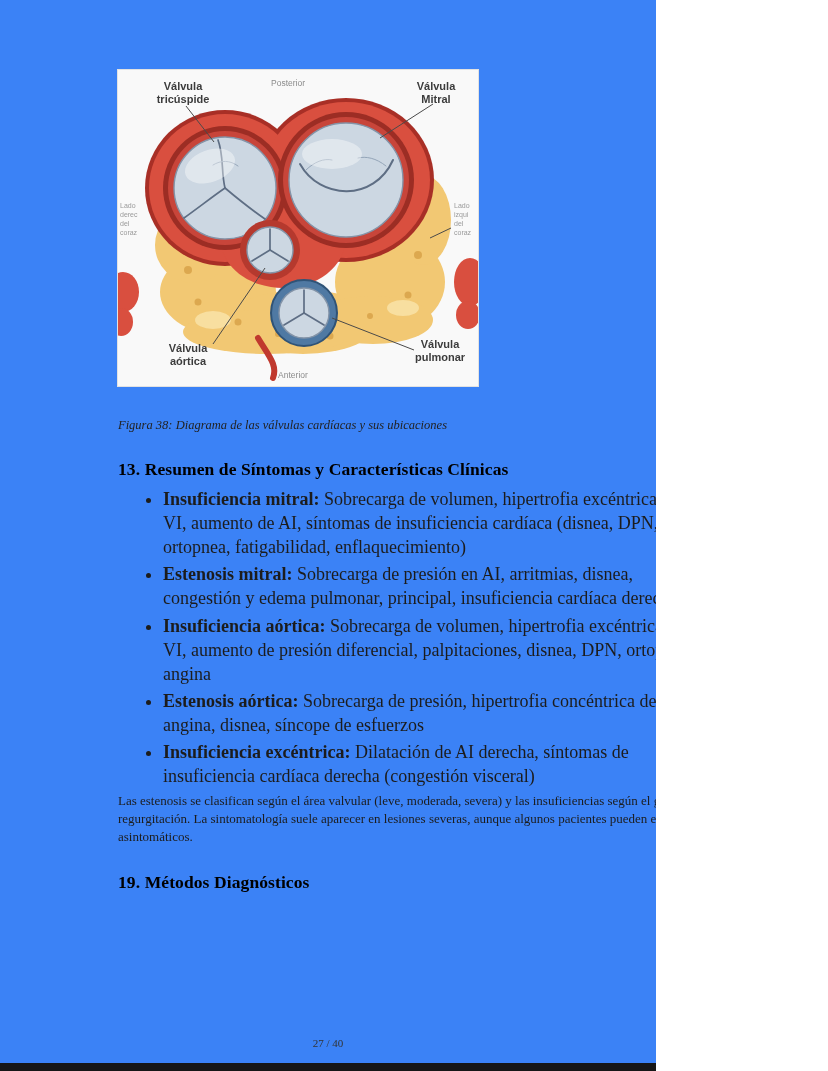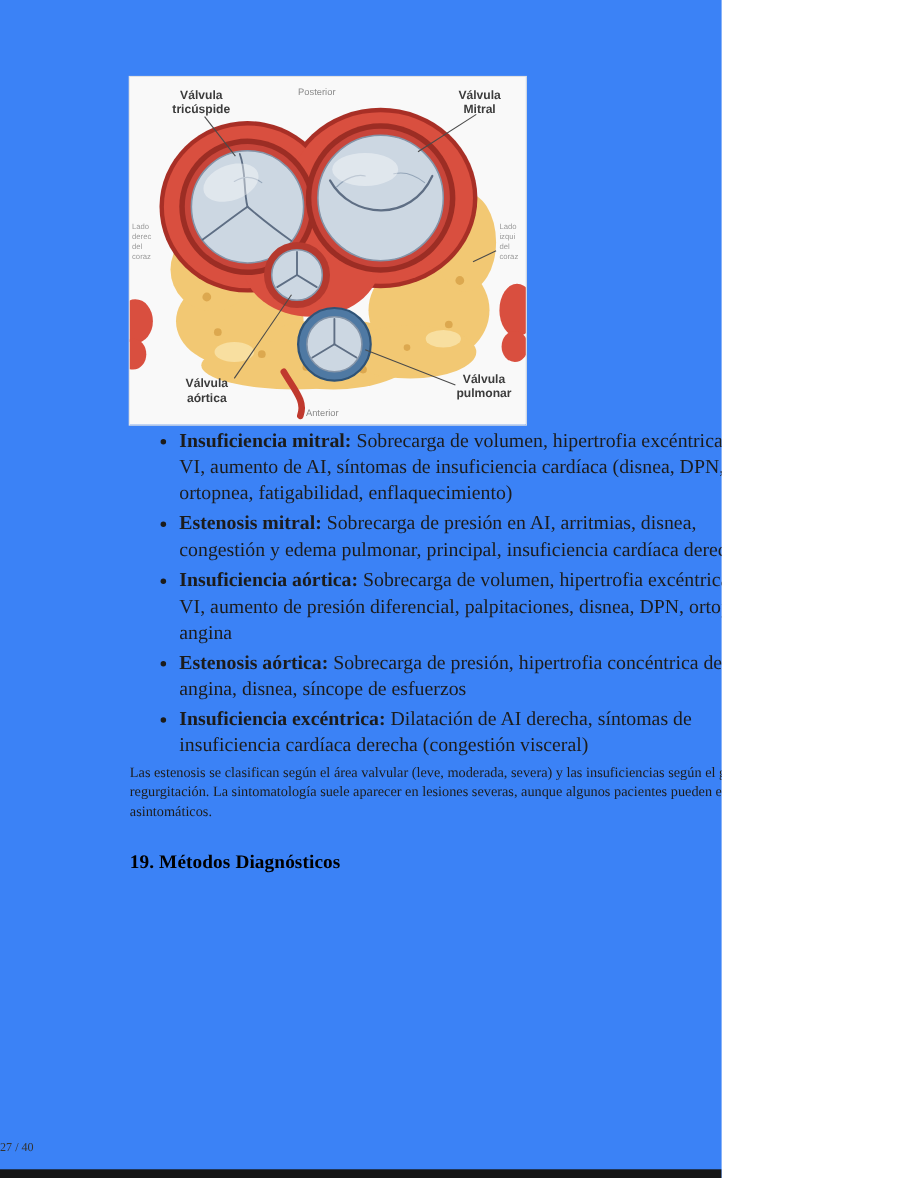--- a/index.html
+++ b/index.html
@@ -68,21 +68,21 @@
   }
   .body-paragraph{
     font-size:13px;
     line-height:1.38;
     margin:4px 0 0 0;
   }
   
   .page-footer{
     position:absolute;
     left:0;right:0;bottom:22px;
-    text-align:left;
+    text-align:center;
     font-size:11px;
     color:#333;
   }
   .page-bottom-edge{
     position:absolute;
     left:0;right:0;bottom:0;
     height:8px;
     background:#161616;
   }
 </style>
@@ -206,21 +206,23 @@
           <text class="lbl-side" x="2" y="165">coraz</text>
 
           <text class="lbl-side" x="336" y="138">Lado</text>
           <text class="lbl-side" x="336" y="147">izqui</text>
           <text class="lbl-side" x="336" y="156">del</text>
           <text class="lbl-side" x="336" y="165">coraz</text>
         </g>
       </svg>
     </div>
 
-
+    <div class="figure-caption">Figura 38: Diagrama de las válvulas cardíacas y sus ubicaciones</div>
+
+    <h2 class="section-heading">13. Resumen de Síntomas y Características Clínicas</h2>
     <ul class="bullet-list">
       <li>
         <strong>Insuficiencia mitral:</strong>
         <span>Sobrecarga de volumen, hipertrofia excéntrica del VI, aumento de AI, síntomas de insuficiencia cardíaca (disnea, DPN, ortopnea, fatigabilidad, enflaquecimiento)</span>
       </li>
       <li>
         <strong>Estenosis mitral:</strong>
         <span>Sobrecarga de presión en AI, arritmias, disnea, congestión y edema pulmonar, principal, insuficiencia cardíaca derecha</span>
       </li>
       <li>

